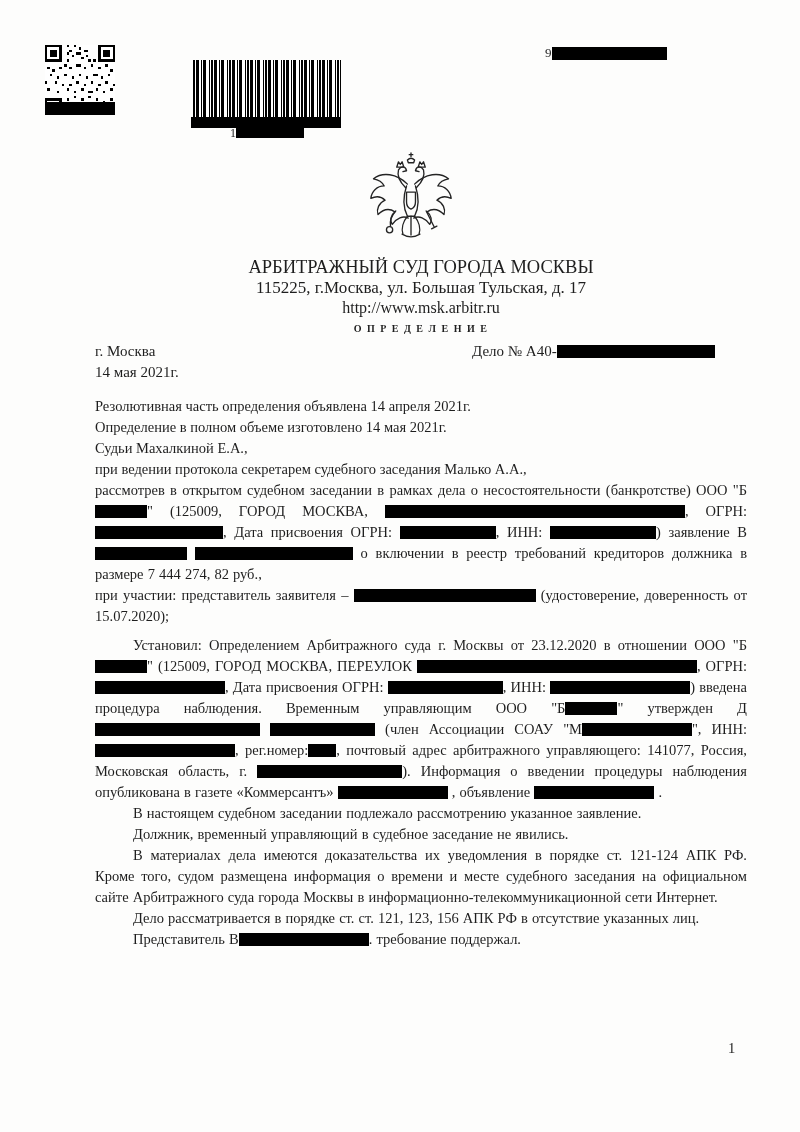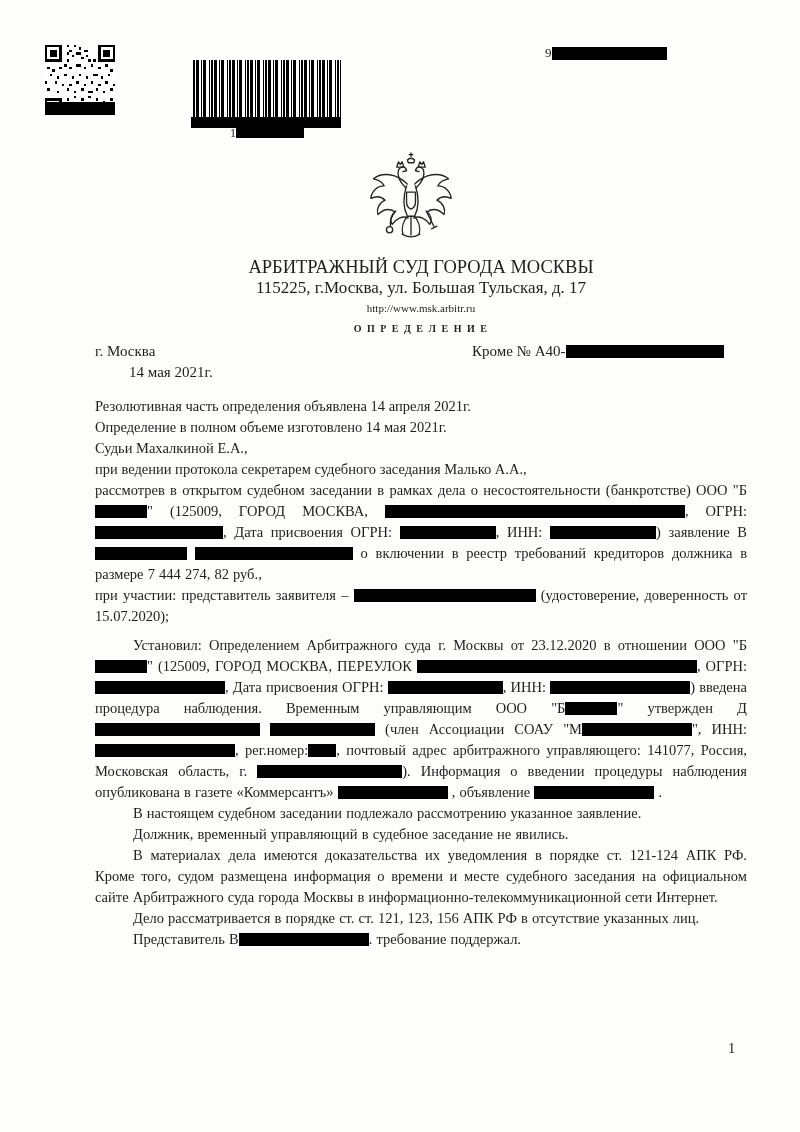--- a/index.html
+++ b/index.html
@@ -25,25 +25,25 @@
   
   .redact{display:inline-block;height:13px;background:#000;vertical-align:-2px;}
   .serial-bar{width:115px;height:13px;vertical-align:-3px;}
   .cap-bar{width:68px;height:10px;vertical-align:-1px;}
   .case-bar{width:158px;height:13px;}
   
   .content{position:absolute;left:95px;top:256px;width:652px;}
   .center{text-align:center;}
   .court-name{font-weight:normal;font-size:18.5px;line-height:22px;}
   .addr{font-size:17px;line-height:20px;}
-  .site{font-size:11px;line-height:20px;}
+  .site{font-size:16px;line-height:20px;}
   .doctype{font-weight:bold;font-size:10px;letter-spacing:1.5px;line-height:22px;}
   .case-row{position:relative;font-size:15px;line-height:22px;height:22px;}
   .case-cell{position:absolute;left:377px;top:0;white-space:nowrap;}
-  .date-line{font-size:15px;line-height:21px;margin-left:34px;}
+  .date-line{font-size:15px;line-height:21px;}
   
   .body{margin-top:13px;font-size:14.5px;line-height:21px;}
   .body p{margin:0;}
   .body p.gap{margin-top:8px;}
   .body p.indent{text-indent:38px;}
   .body p.just{text-align:justify;word-spacing:0.5px;}
   .pagenum{position:absolute;left:728px;top:1040px;font-size:14.5px;}
 </style>
 </head>
 <body>
@@ -90,21 +90,21 @@
     <path d="M67 66 L76 84 M73 86 l6 -3"></path>
   </svg>
 
   <div class="content">
     <div class="center court-name">АРБИТРАЖНЫЙ СУД ГОРОДА МОСКВЫ</div>
     <div class="center addr">115225, г.Москва, ул. Большая Тульская, д. 17</div>
     <div class="center site">http://www.msk.arbitr.ru</div>
     <div class="center doctype">О П Р Е Д Е Л Е Н И Е</div>
     <div class="case-row">
       <span>г. Москва</span>
-      <span class="case-cell"><span>Кроме № А40-</span><span class="redact case-bar"></span></span>
+      <span class="case-cell"><span>Дело № А40-</span><span class="redact case-bar"></span></span>
     </div>
     <div class="date-line">14 мая 2021г.</div>
 
     <div class="body">
         <p class="">Резолютивная часть определения объявлена 14 апреля 2021г.</p>
         <p class="">Определение в полном объеме изготовлено 14 мая 2021г.</p>
         <p class="">Судьи Махалкиной Е.А.,</p>
         <p class="">при ведении протокола секретарем судебного заседания Малько А.А.,</p>
         <p class="just">рассмотрев в открытом судебном заседании в рамках дела о несостоятельности (банкротстве) ООО "Б<span class="redact" style="width: 52px;"></span>" (125009, ГОРОД МОСКВА, <span class="redact" style="width: 300px;"></span>, ОГРН: <span class="redact" style="width: 128px;"></span>, Дата присвоения ОГРН: <span class="redact" style="width: 96px;"></span>, ИНН: <span class="redact" style="width: 106px;"></span>) заявление В<span class="redact" style="width: 92px;"></span> <span class="redact" style="width: 158px;"></span> о включении в реестр требований кредиторов должника в размере 7 444 274, 82 руб.,</p>
         <p class="just">при участии: представитель заявителя – <span class="redact" style="width: 182px;"></span> (удостоверение, доверенность от 15.07.2020);</p>

